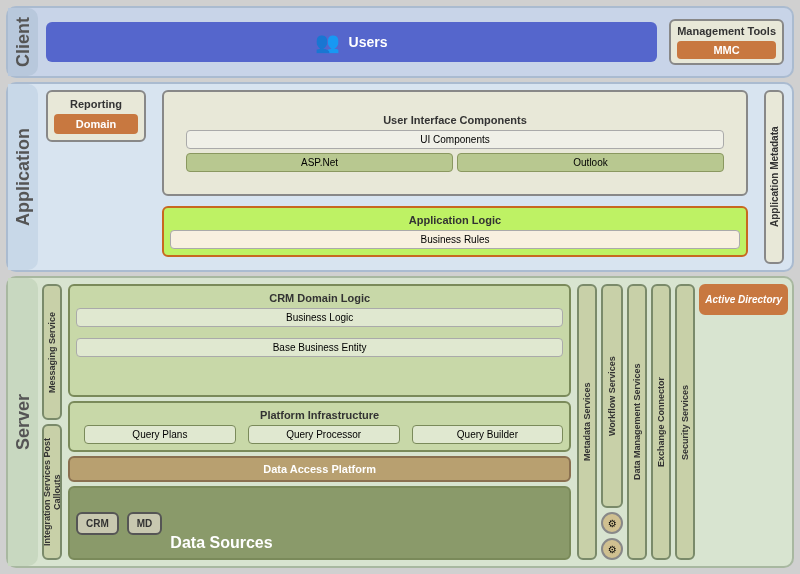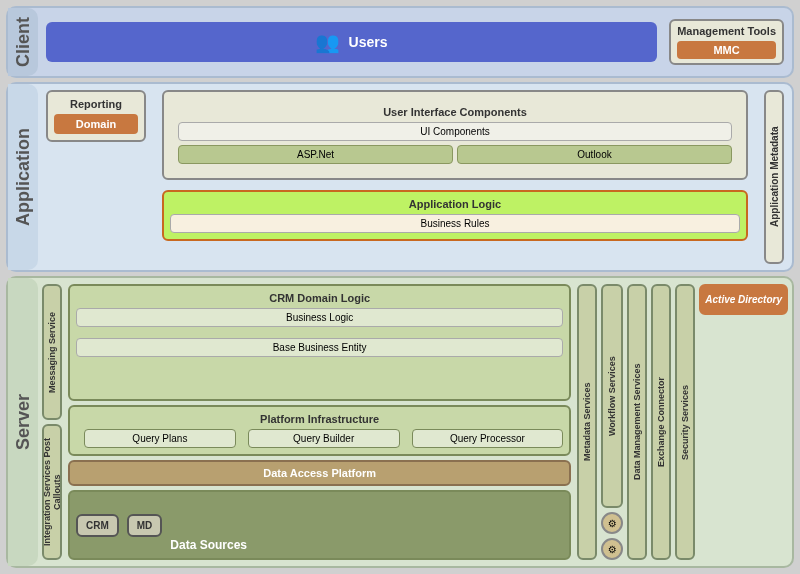--- a/index.html
+++ b/index.html
@@ -157,21 +157,21 @@
       font-size: 11px;
       font-weight: bold;
       text-align: center;
     }
 
     
     .ui-outer {
       border: 2px solid #888;
       border-radius: 6px;
       background: #e8e8d8;
-      padding: 14px;
+      padding: 22px;
       flex: 1;
     }
     .ui-title {
       font-size: 11px;
       font-weight: bold;
       color: #333;
       text-align: center;
       margin-bottom: 4px;
     }
     .ui-components-inner {
@@ -341,21 +341,21 @@
       border: 2px solid #7a8a5a;
       border-radius: 6px;
       background: #8a9a6a;
       padding: 6px;
       display: flex;
       align-items: center;
       gap: 8px;
     }
     .data-sources-label {
       color: white;
-      font-size: 12px;
+      font-size: 16px;
       font-weight: bold;
       margin-top: 40px;
     }
     .data-chip {
       border: 2px solid #555;
       border-radius: 6px;
       background: #c8c8b0;
       padding: 4px 8px;
       font-size: 10px;
       font-weight: bold;
@@ -485,22 +485,22 @@
         <div class="crm-domain-outer">
           <div class="crm-domain-title">CRM Domain Logic</div>
           <div class="crm-inner-box">Business Logic</div>
           <div class="crm-inner-box">Base Business Entity</div>
         </div>
 
         <div class="platform-outer">
           <div class="platform-title">Platform Infrastructure</div>
           <div class="platform-row">
             <div class="platform-chip">Query Plans</div>
+            <div class="platform-chip">Query Processor</div>
             <div class="platform-chip">Query Builder</div>
-            <div class="platform-chip">Query Processor</div>
           </div>
         </div>
 
         <div class="data-access-box">Data Access Platform</div>
 
         <div class="data-sources-outer">
           <div class="data-chip">CRM</div>
           <div class="data-chip">MD</div>
           <div class="data-sources-label">Data Sources</div>
         </div>

